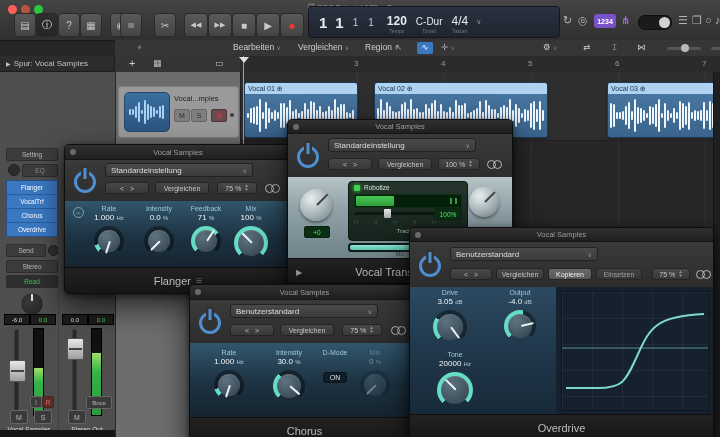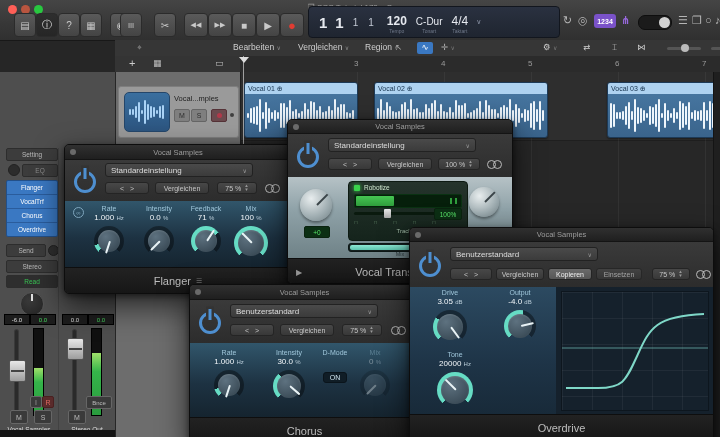--- a/index.html
+++ b/index.html
@@ -191,20 +191,24 @@
     <span class="menu-item" style="left:428px"><span>⚙</span> <span style="font-size:6px;color:#777">∨</span></span>
     <span class="menu-item" style="left:468px">⇄</span>
     <span class="menu-item" style="left:497px">⌶</span>
     <span class="menu-item" style="left:522px">⋈</span>
     <span class="menu-item" style="left:552px;width:34px;height:3px;top:7px;background:#555;border-radius:2px">
         <i style="position:absolute;left:14px;top:-3px;width:8px;height:8px;border-radius:50%;background:#bbb"></i>
       </span>
     <span class="menu-item" style="left:596px;width:34px;height:3px;top:7px;background:#555;border-radius:2px"></span>
   </div>
 
+  <div class="abs" id="track-bar" style="top:56px">
+    <span style="font-size:6px;margin-right:3px">▶</span>
+    <span>Spur: Vocal Samples</span>
+  </div>
   <div class="abs" id="tracktools">
     <span style="position:absolute;left:14px;top:1px;font-size:11px;color:#ccc">+</span>
     <span style="position:absolute;left:38px;top:2px;font-size:9px;color:#bbb">▦</span>
     <span style="position:absolute;left:100px;top:2px;font-size:9px;color:#bbb">▭</span>
   </div>
   <div class="abs" id="ruler">
     <span class="rmark" style="left:114px">3</span>
     <span class="rmark" style="left:201px">4</span>
     <span class="rmark" style="left:288px">5</span>
     <span class="rmark" style="left:375px">6</span>

